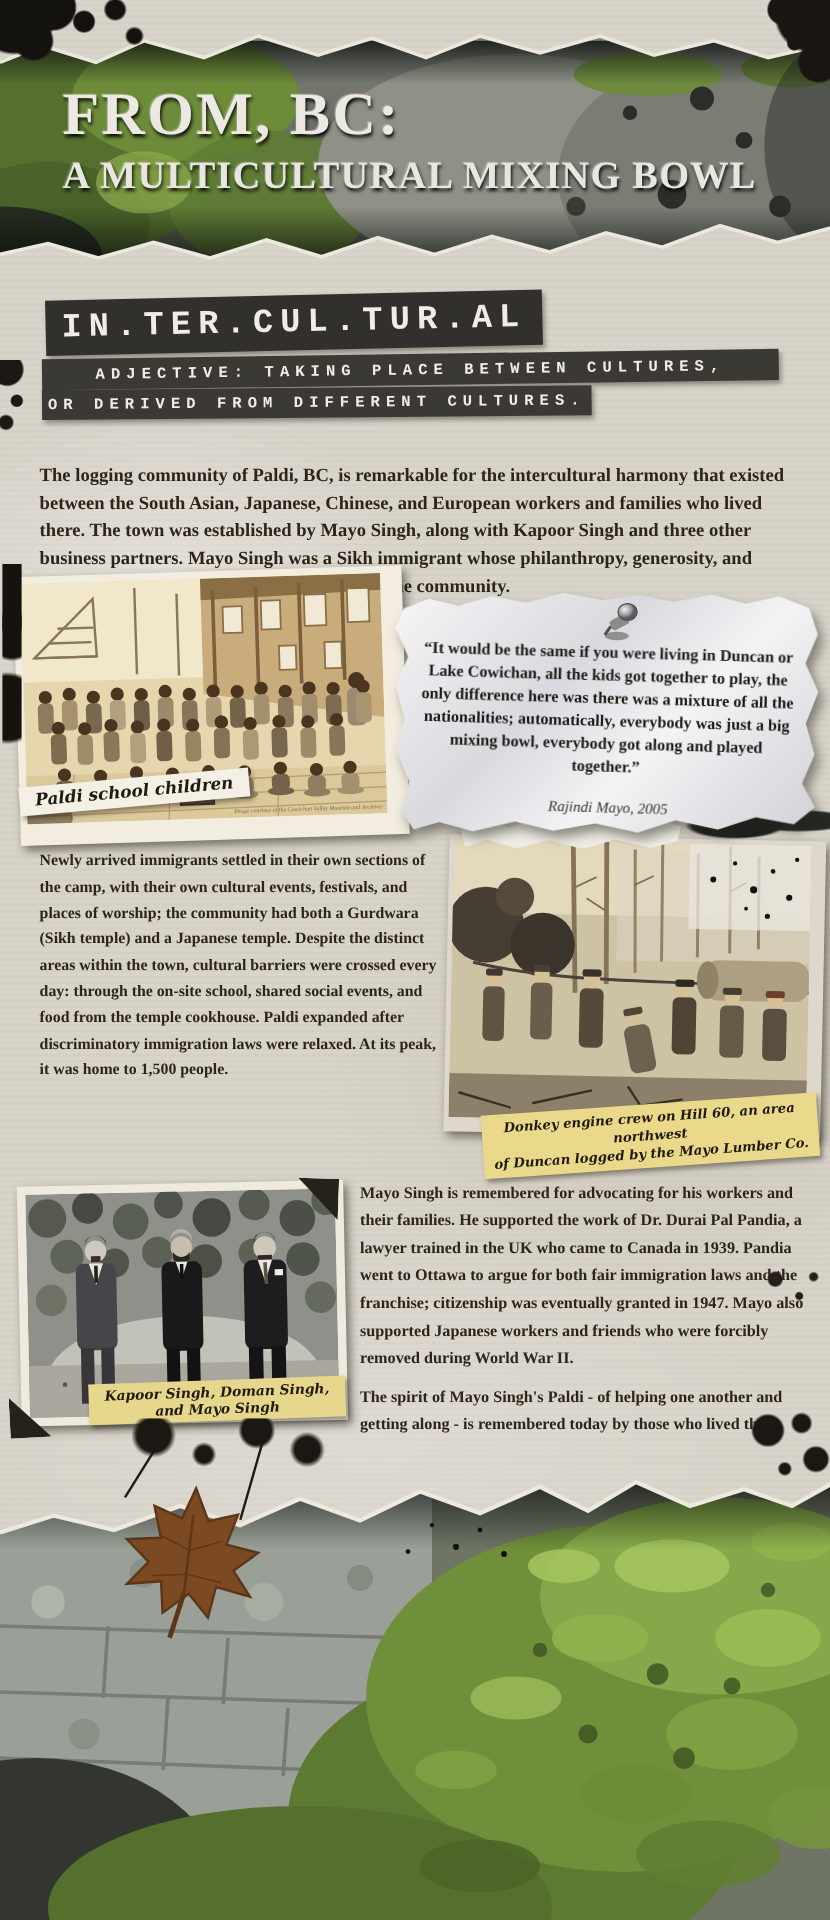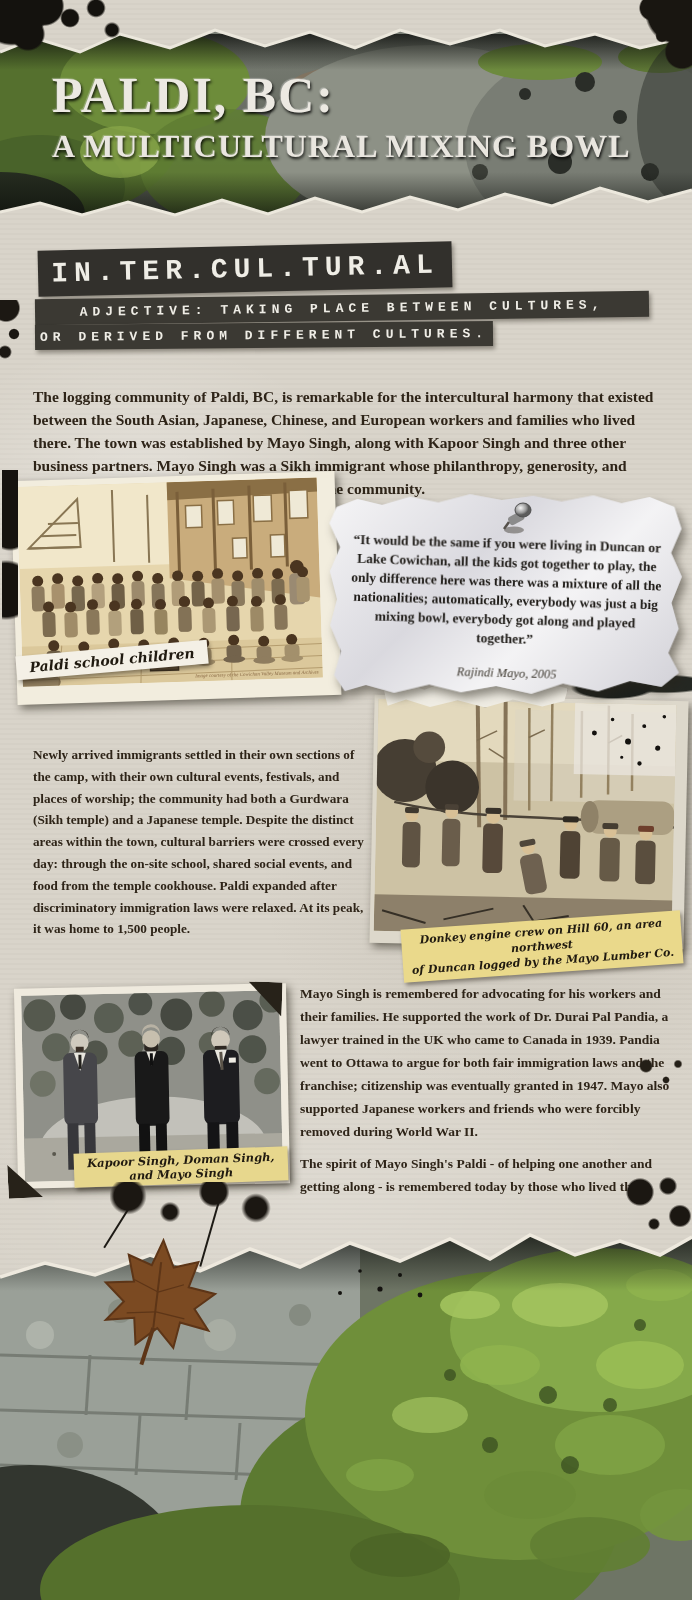--- a/index.html
+++ b/index.html
@@ -19,21 +19,21 @@
     text-shadow:1px 2px 3px rgba(0,0,0,.9), -1px -1px 1px rgba(255,255,255,.3);z-index:5;}
   
   .bar{background:#32302c;color:#efede6;display:flex;align-items:center;justify-content:center;
     font-family:"Liberation Mono",monospace;font-weight:bold;box-shadow:2px 3px 4px rgba(30,25,15,.4);z-index:6;}
   .bar-word{left:38px;top:246px;width:414px;height:46px;font-size:28px;letter-spacing:6px;transform:rotate(-1.3deg);}
   .bar-def1{left:35px;top:295px;width:614px;height:26px;font-size:13px;letter-spacing:5px;transform:rotate(-.8deg);background:#3b3933;}
   .bar-def2{left:35px;top:323px;width:458px;height:25px;font-size:13px;letter-spacing:5px;transform:rotate(-.5deg);background:#3b3933;}
   
   .para{color:#2e2418;text-align:left;}
   .intro{left:33px;top:352px;width:632px;font-size:15.5px;line-height:23px;font-weight:600;margin-top:33px;}
-  .p-settle{left:33px;top:744px;width:334px;font-size:13.2px;line-height:21.8px;font-weight:600;}
+  .p-settle{left:33px;top:706px;width:334px;font-size:13.2px;line-height:21.8px;font-weight:600;}
   .p-lang{left:33px;top:884px;width:334px;font-size:13.2px;line-height:21.8px;font-weight:600;}
   .p-mayo{left:300px;top:982px;width:374px;font-size:13.5px;line-height:23px;font-weight:600;}
   .p-spirit{left:300px;top:1152px;width:374px;font-size:13.5px;line-height:23px;font-weight:600;}
   
   .photo{box-shadow:3px 4px 8px rgba(30,25,15,.55);}
   .photo svg{display:block;}
   .ph-school{left:14px;top:476px;width:312px;height:212px;background:#f2edde;padding:6px;transform:rotate(-1.8deg);z-index:1;}
   .ph-crew{left:372px;top:698px;width:306px;height:240px;background:#ddd8cb;padding:4px;transform:rotate(1.2deg);z-index:1;}
   .ph-founders{left:16px;top:986px;width:258px;height:186px;background:#efeade;padding:7px;transform:rotate(-1.2deg);z-index:1;}
   
@@ -150,21 +150,21 @@
         <ellipse cx="0" cy="192" rx="85" ry="42" fill="#20231f" opacity=".85"></ellipse>
         <ellipse cx="692" cy="100" rx="55" ry="85" fill="#2c2f2a" opacity=".5"></ellipse>
         <rect x="0" y="12" width="692" height="36" fill="url(#fadeD)"></rect>
         <rect x="0" y="150" width="692" height="50" fill="url(#fadeU)"></rect>
       </g>
       <path d="M0,30 L35,16 L80,30 L120,12 L170,26 L215,8 L265,24 L310,10 L355,26 L400,8 L450,22 L500,8 L545,24 L595,12 L640,26 L692,14" fill="none" stroke="#ebe7dc" stroke-width="3"></path>
       <path d="M692,168 L648,180 L600,166 L552,184 L505,172 L458,188 L410,175 L362,190 L315,176 L268,192 L222,178 L175,193 L128,180 L82,193 L40,181 L0,190" fill="none" stroke="#ece8dd" stroke-width="3"></path>
     </svg>
   </div>
 
-  <div class="abs title1">PALDI, BC:</div>
+  <div class="abs title1">FROM, BC:</div>
   <div class="abs title2">A MULTICULTURAL MIXING BOWL</div>
 
   <div class="abs bar bar-word">
     <span>IN.TER.CUL.TUR.AL</span>
   </div>
   <div class="abs bar bar-def1">
     <span>ADJECTIVE: TAKING PLACE BETWEEN CULTURES,</span>
   </div>
   <div class="abs bar bar-def2">
     <span>OR DERIVED FROM DIFFERENT CULTURES.</span>

